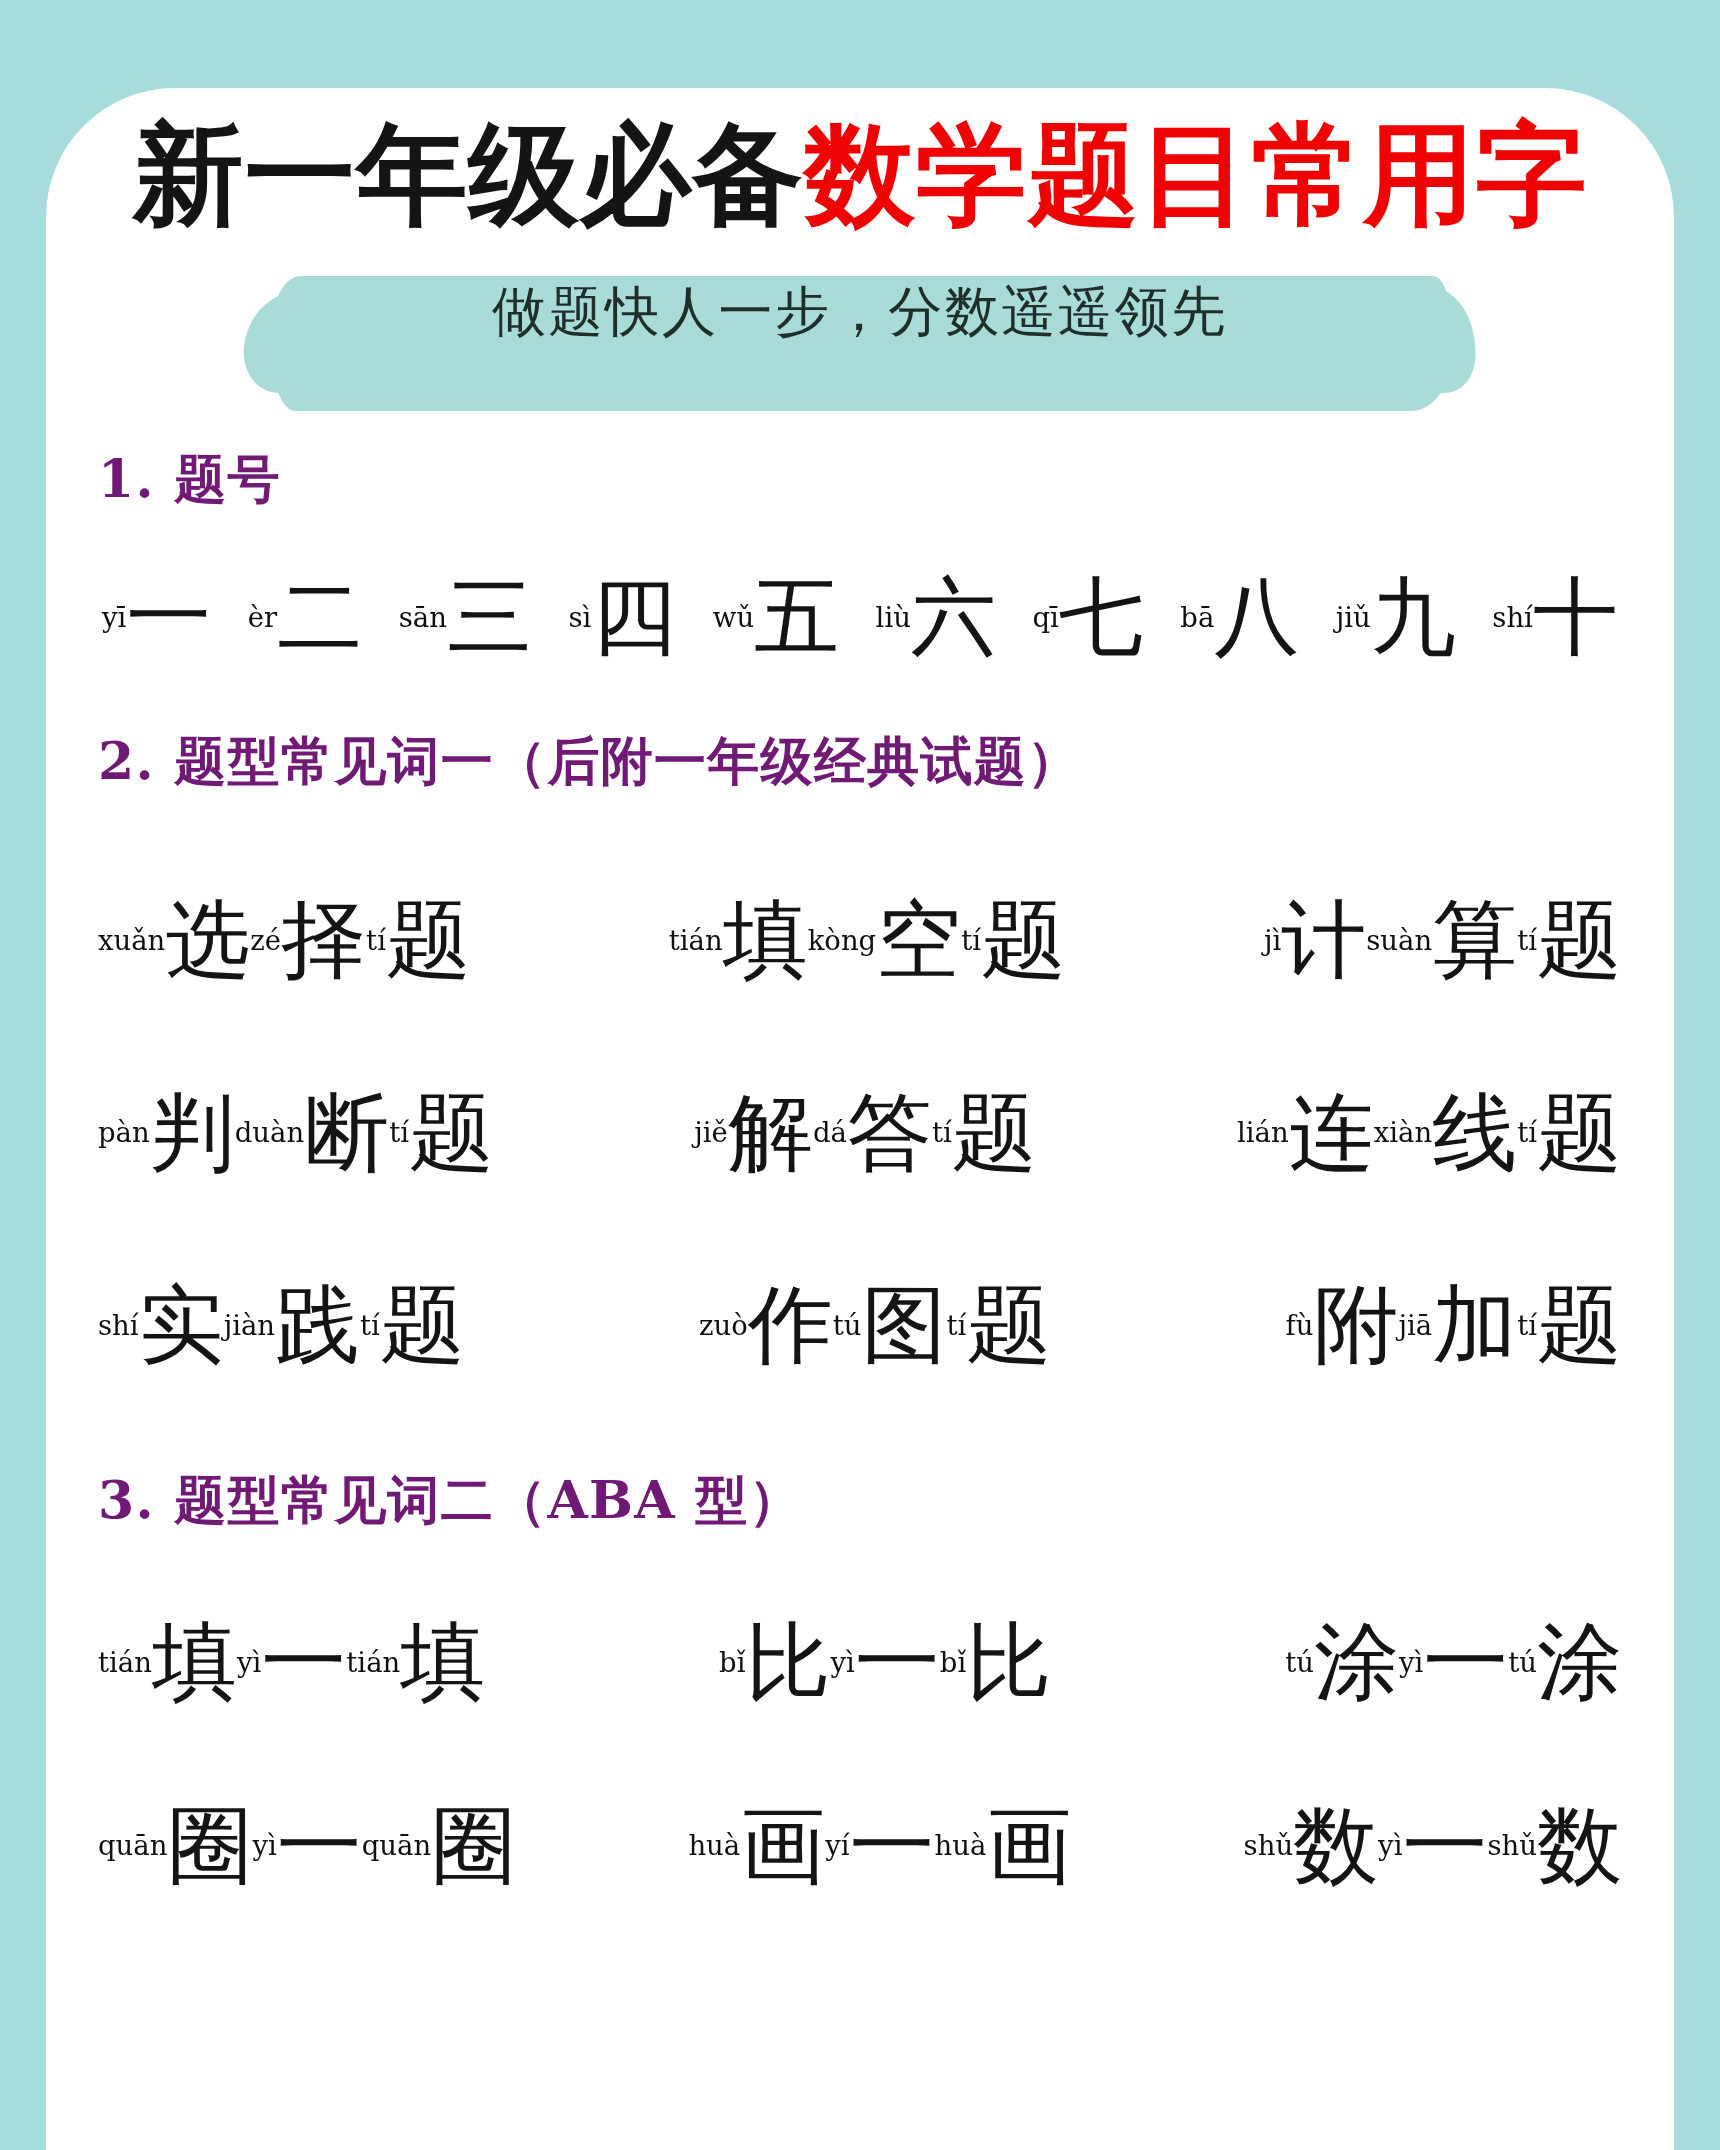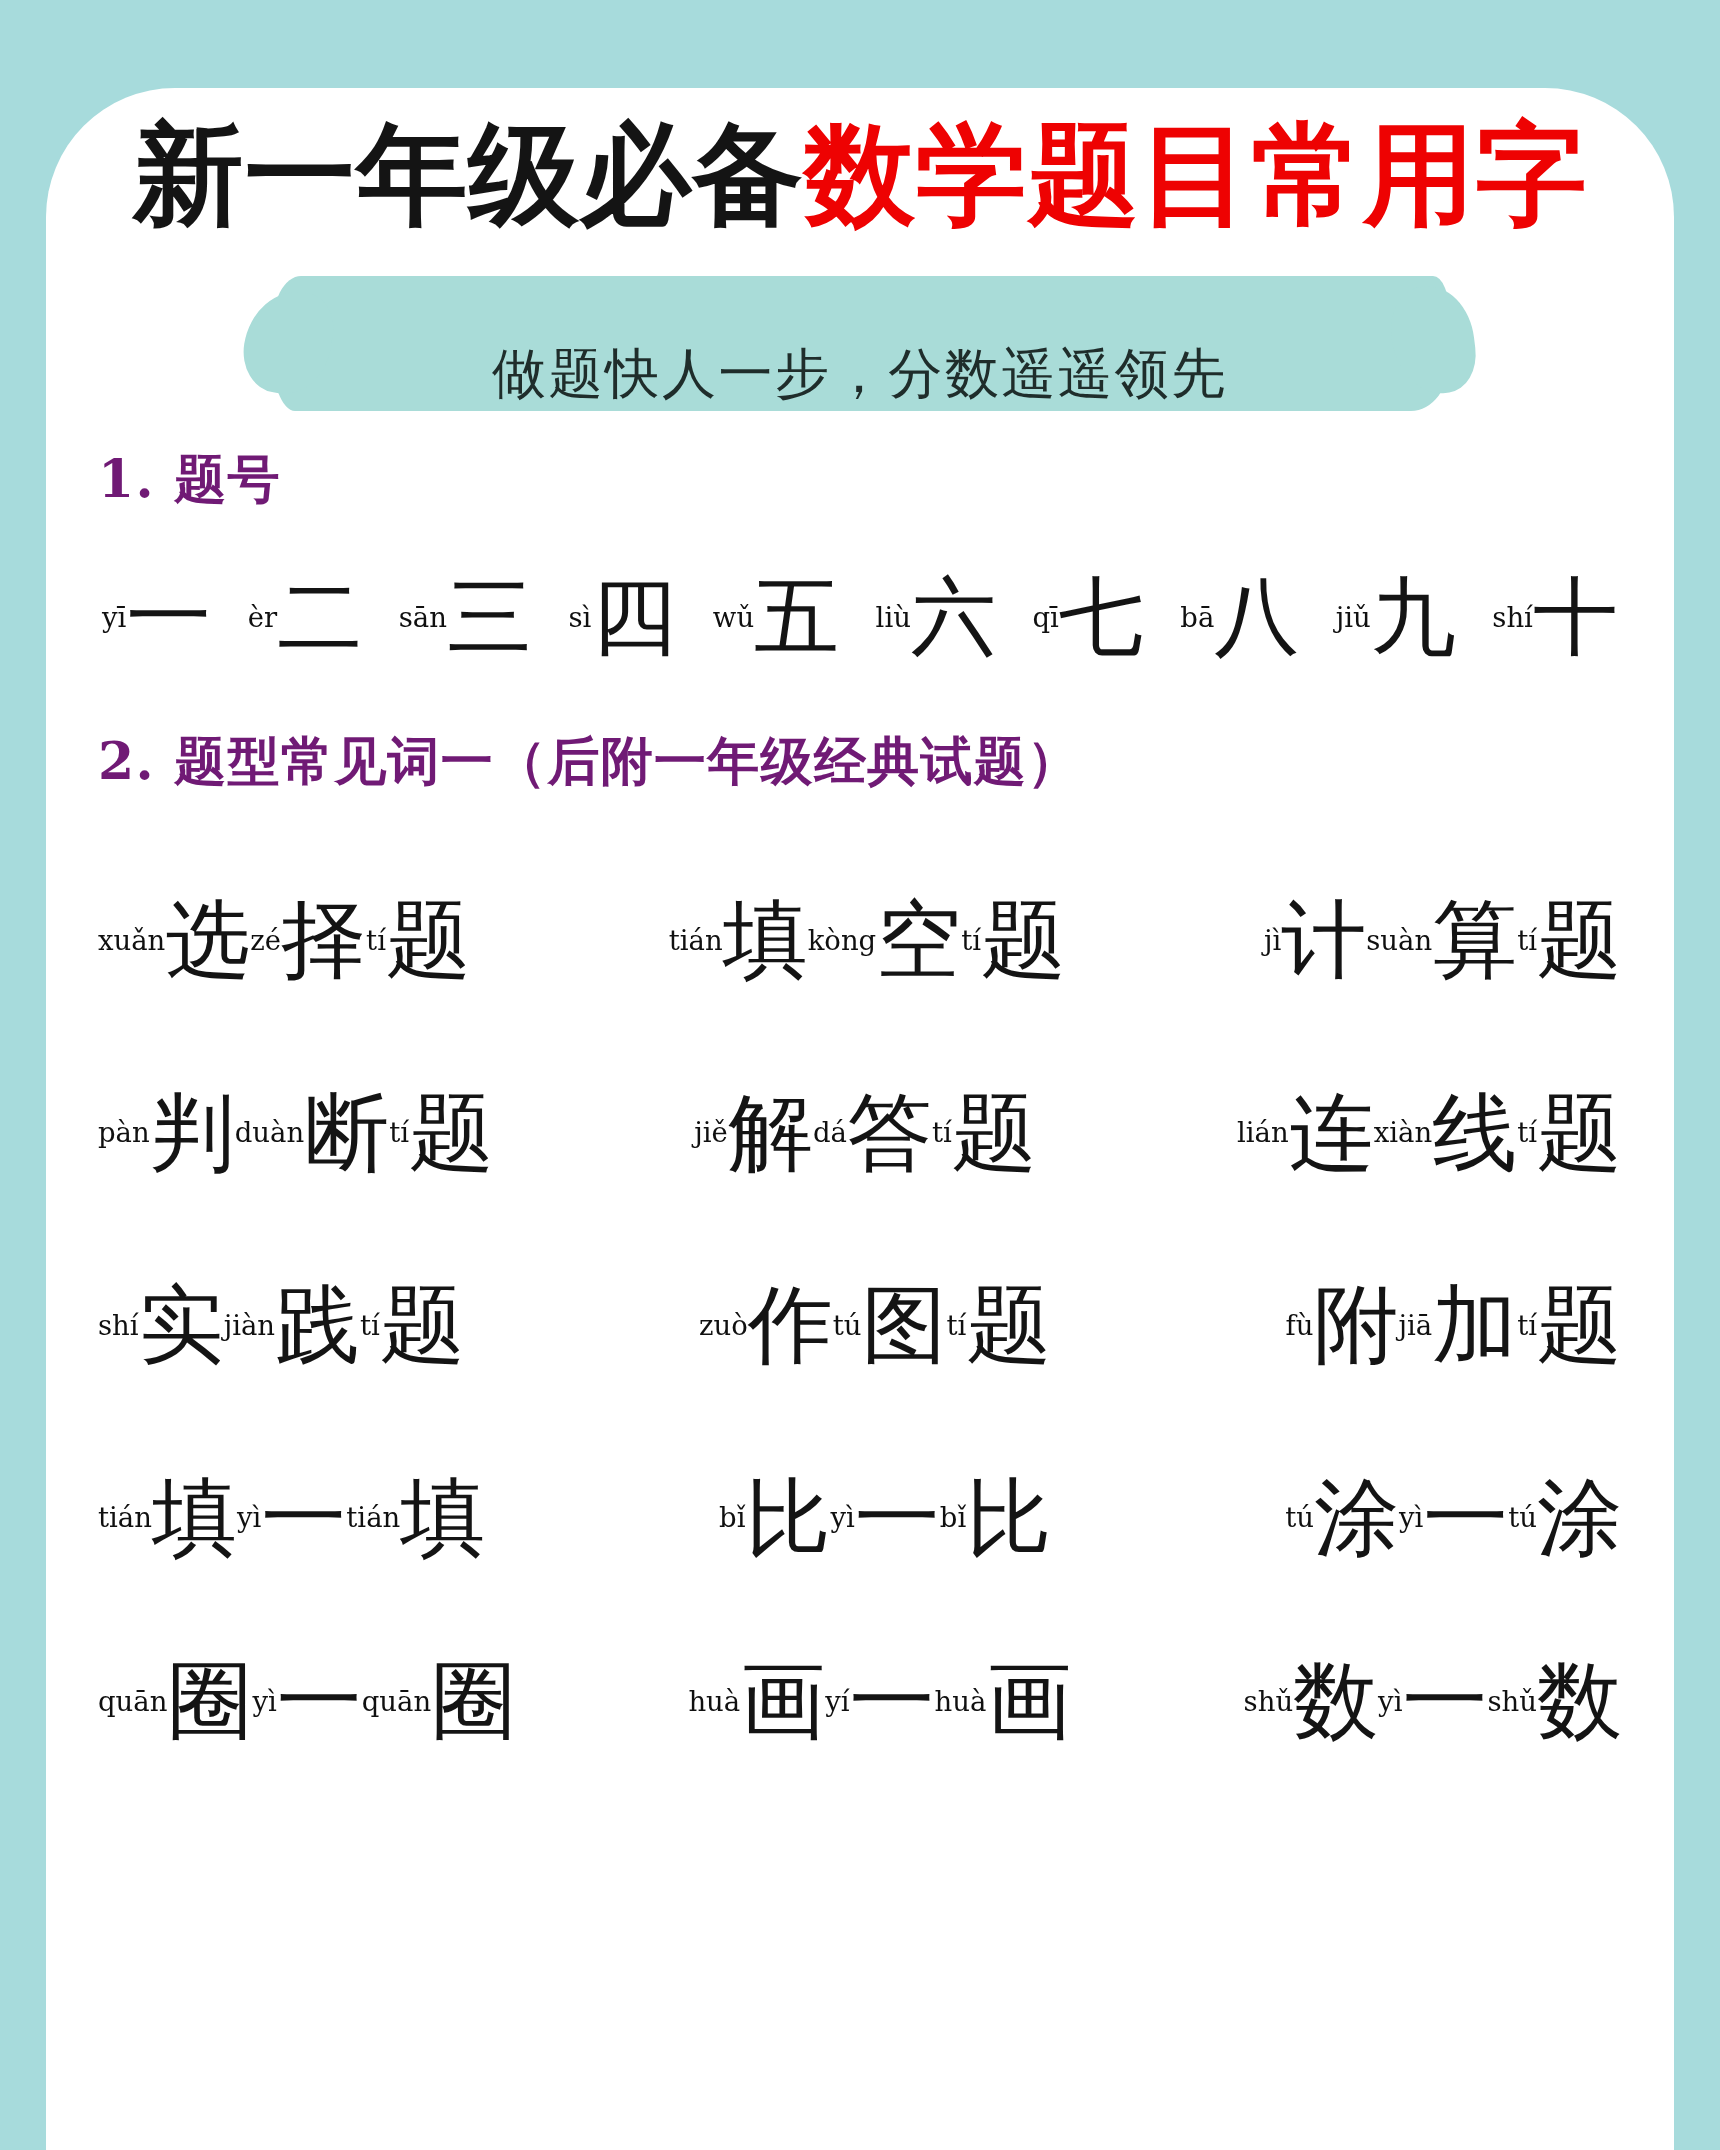--- a/index.html
+++ b/index.html
@@ -30,21 +30,21 @@
     letter-spacing:0.9px;
   }
   .title .red{color:#ee0202;}
 
   
   .banner{
     position:relative;
     margin:43px auto 0 auto;
     width:1179px;height:135px;
     background:#a9dcd8;
-    display:flex;align-items:flex-end;justify-content:center;
+    display:flex;align-items:flex-start;justify-content:center;
     border-radius:30px 17px 39px 24px / 56px 41px 52px 65px;
   }
   .banner::before,.banner::after{
     content:"";position:absolute;background:#a9dcd8;z-index:0;
   }
   .banner::before{left:-26px;top:15px;width:86px;height:103px;border-radius:62% 38% 55% 45%;transform:rotate(9deg);}
   .banner::after{right:-24px;top:10.8px;width:82px;height:108px;border-radius:45% 55% 40% 60%;transform:rotate(-7deg);}
   .banner-text{
     position:relative;z-index:1;
     font-family:"DejaVu Sans", sans-serif;
@@ -271,20 +271,21 @@
                 <span class="hanzi">加</span>
               </div>
               <div class="char-col">
                 <span class="pinyin">tí</span>
                 <span class="hanzi">题</span>
               </div>
             </div>
           </div>
         </div>
 
+      <div class="sec-heading h3">3. 题型常见词二（ABA 型）</div>
 
       <div class="rows-wrap tight">
           <div class="word-row first">
             <div class="word-group">
               <div class="char-col">
                 <span class="pinyin">tián</span>
                 <span class="hanzi">填</span>
               </div>
               <div class="char-col">
                 <span class="pinyin">yì</span>

